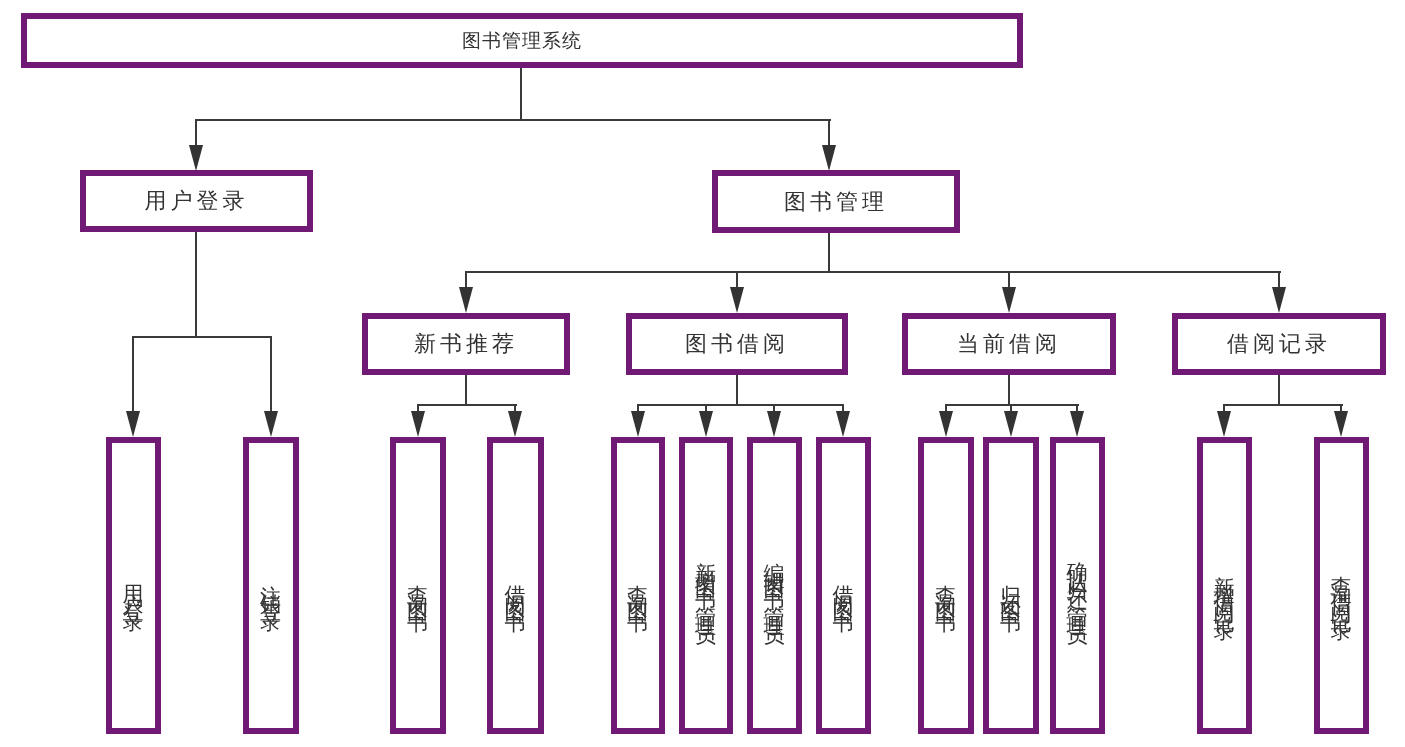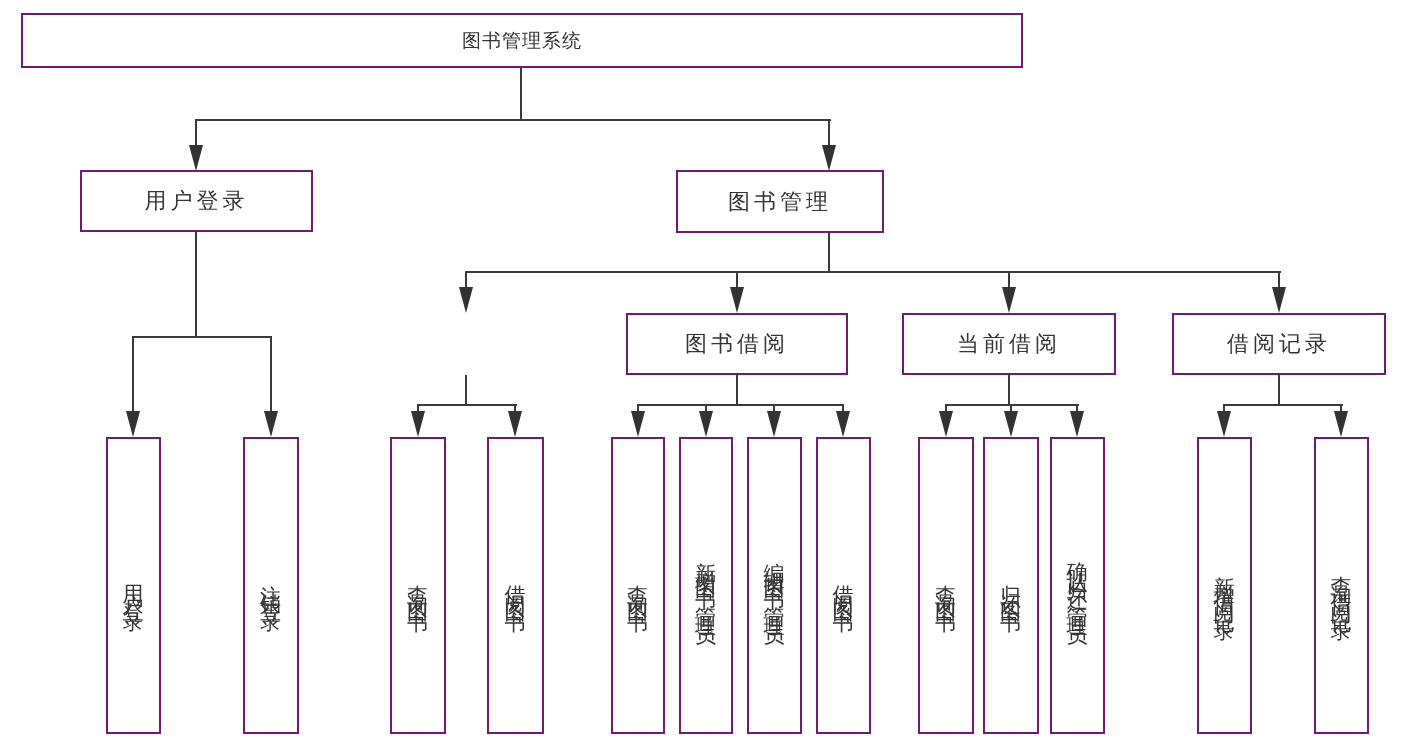--- a/index.html
+++ b/index.html
@@ -7,21 +7,21 @@
     position: relative;
     width: 1405px;
     height: 747px;
     background: #ffffff;
     font-family: "Liberation Sans", sans-serif;
     overflow: hidden;
   }
   .box {
     position: absolute;
     box-sizing: border-box;
-    border: 2px solid #701a75;
+    border: 6px solid #701a75;
     background: #ffffff;
     color: #333333;
     display: flex;
     align-items: center;
     justify-content: center;
     text-align: center;
   }
   .root-node { font-size: 19px; letter-spacing: 1px; }
   .hnode { font-size: 22px; letter-spacing: 4px; }
   .vnode {
@@ -58,40 +58,41 @@
   <div class="box root-node" style="left:21px;top:13px;width:1002px;height:55px;">图书管理系统</div>
 
   <div class="line" style="left:520px;top:68px;width:2px;height:53px;"></div>
   <div class="line" style="left:195px;top:119px;width:636px;height:2px;"></div>
   <div class="line" style="left:195px;top:119px;width:2px;height:30px;"></div>
   <div class="arrow" style="left:189px;top:145px;"></div>
   <div class="line" style="left:828px;top:119px;width:2px;height:30px;"></div>
   <div class="arrow" style="left:822px;top:145px;"></div>
 
   <div class="box hnode" style="left:80px;top:170px;width:233px;height:62px;">用户登录</div>
-  <div class="box hnode" style="left:676px;top:170px;width:208px;height:63px;">图书管理</div>
+  <div class="box hnode" style="left:712px;top:170px;width:248px;height:63px;">图书管理</div>
 
   <div class="line" style="left:195px;top:232px;width:2px;height:106px;"></div>
   <div class="line" style="left:132px;top:336px;width:140px;height:2px;"></div>
   <div class="line" style="left:132px;top:336px;width:2px;height:77px;"></div>
   <div class="arrow" style="left:126px;top:411px;"></div>
   <div class="line" style="left:270px;top:336px;width:2px;height:77px;"></div>
   <div class="arrow" style="left:264px;top:411px;"></div>
 
   <div class="line" style="left:828px;top:233px;width:2px;height:40px;"></div>
   <div class="line" style="left:465px;top:271px;width:816px;height:2px;"></div>
   <div class="line" style="left:465px;top:271px;width:2px;height:18px;"></div>
   <div class="arrow" style="left:459px;top:287px;"></div>
   <div class="line" style="left:736px;top:271px;width:2px;height:18px;"></div>
   <div class="arrow" style="left:730px;top:287px;"></div>
   <div class="line" style="left:1008px;top:271px;width:2px;height:18px;"></div>
   <div class="arrow" style="left:1002px;top:287px;"></div>
   <div class="line" style="left:1278px;top:271px;width:2px;height:18px;"></div>
   <div class="arrow" style="left:1272px;top:287px;"></div>
 
+  <div class="box hnode" style="left:362px;top:313px;width:208px;height:62px;">新书推荐</div>
   <div class="box hnode" style="left:626px;top:313px;width:222px;height:62px;">图书借阅</div>
   <div class="box hnode" style="left:902px;top:313px;width:214px;height:62px;">当前借阅</div>
   <div class="box hnode" style="left:1172px;top:313px;width:214px;height:62px;">借阅记录</div>
 
   <div class="line" style="left:465px;top:375px;width:2px;height:31px;"></div>
   <div class="line" style="left:417px;top:404px;width:100px;height:2px;"></div>
   <div class="line" style="left:417px;top:404px;width:2px;height:12px;"></div>
   <div class="arrow" style="left:411px;top:411px;"></div>
   <div class="line" style="left:514px;top:404px;width:2px;height:12px;"></div>
   <div class="arrow" style="left:508px;top:411px;"></div>

